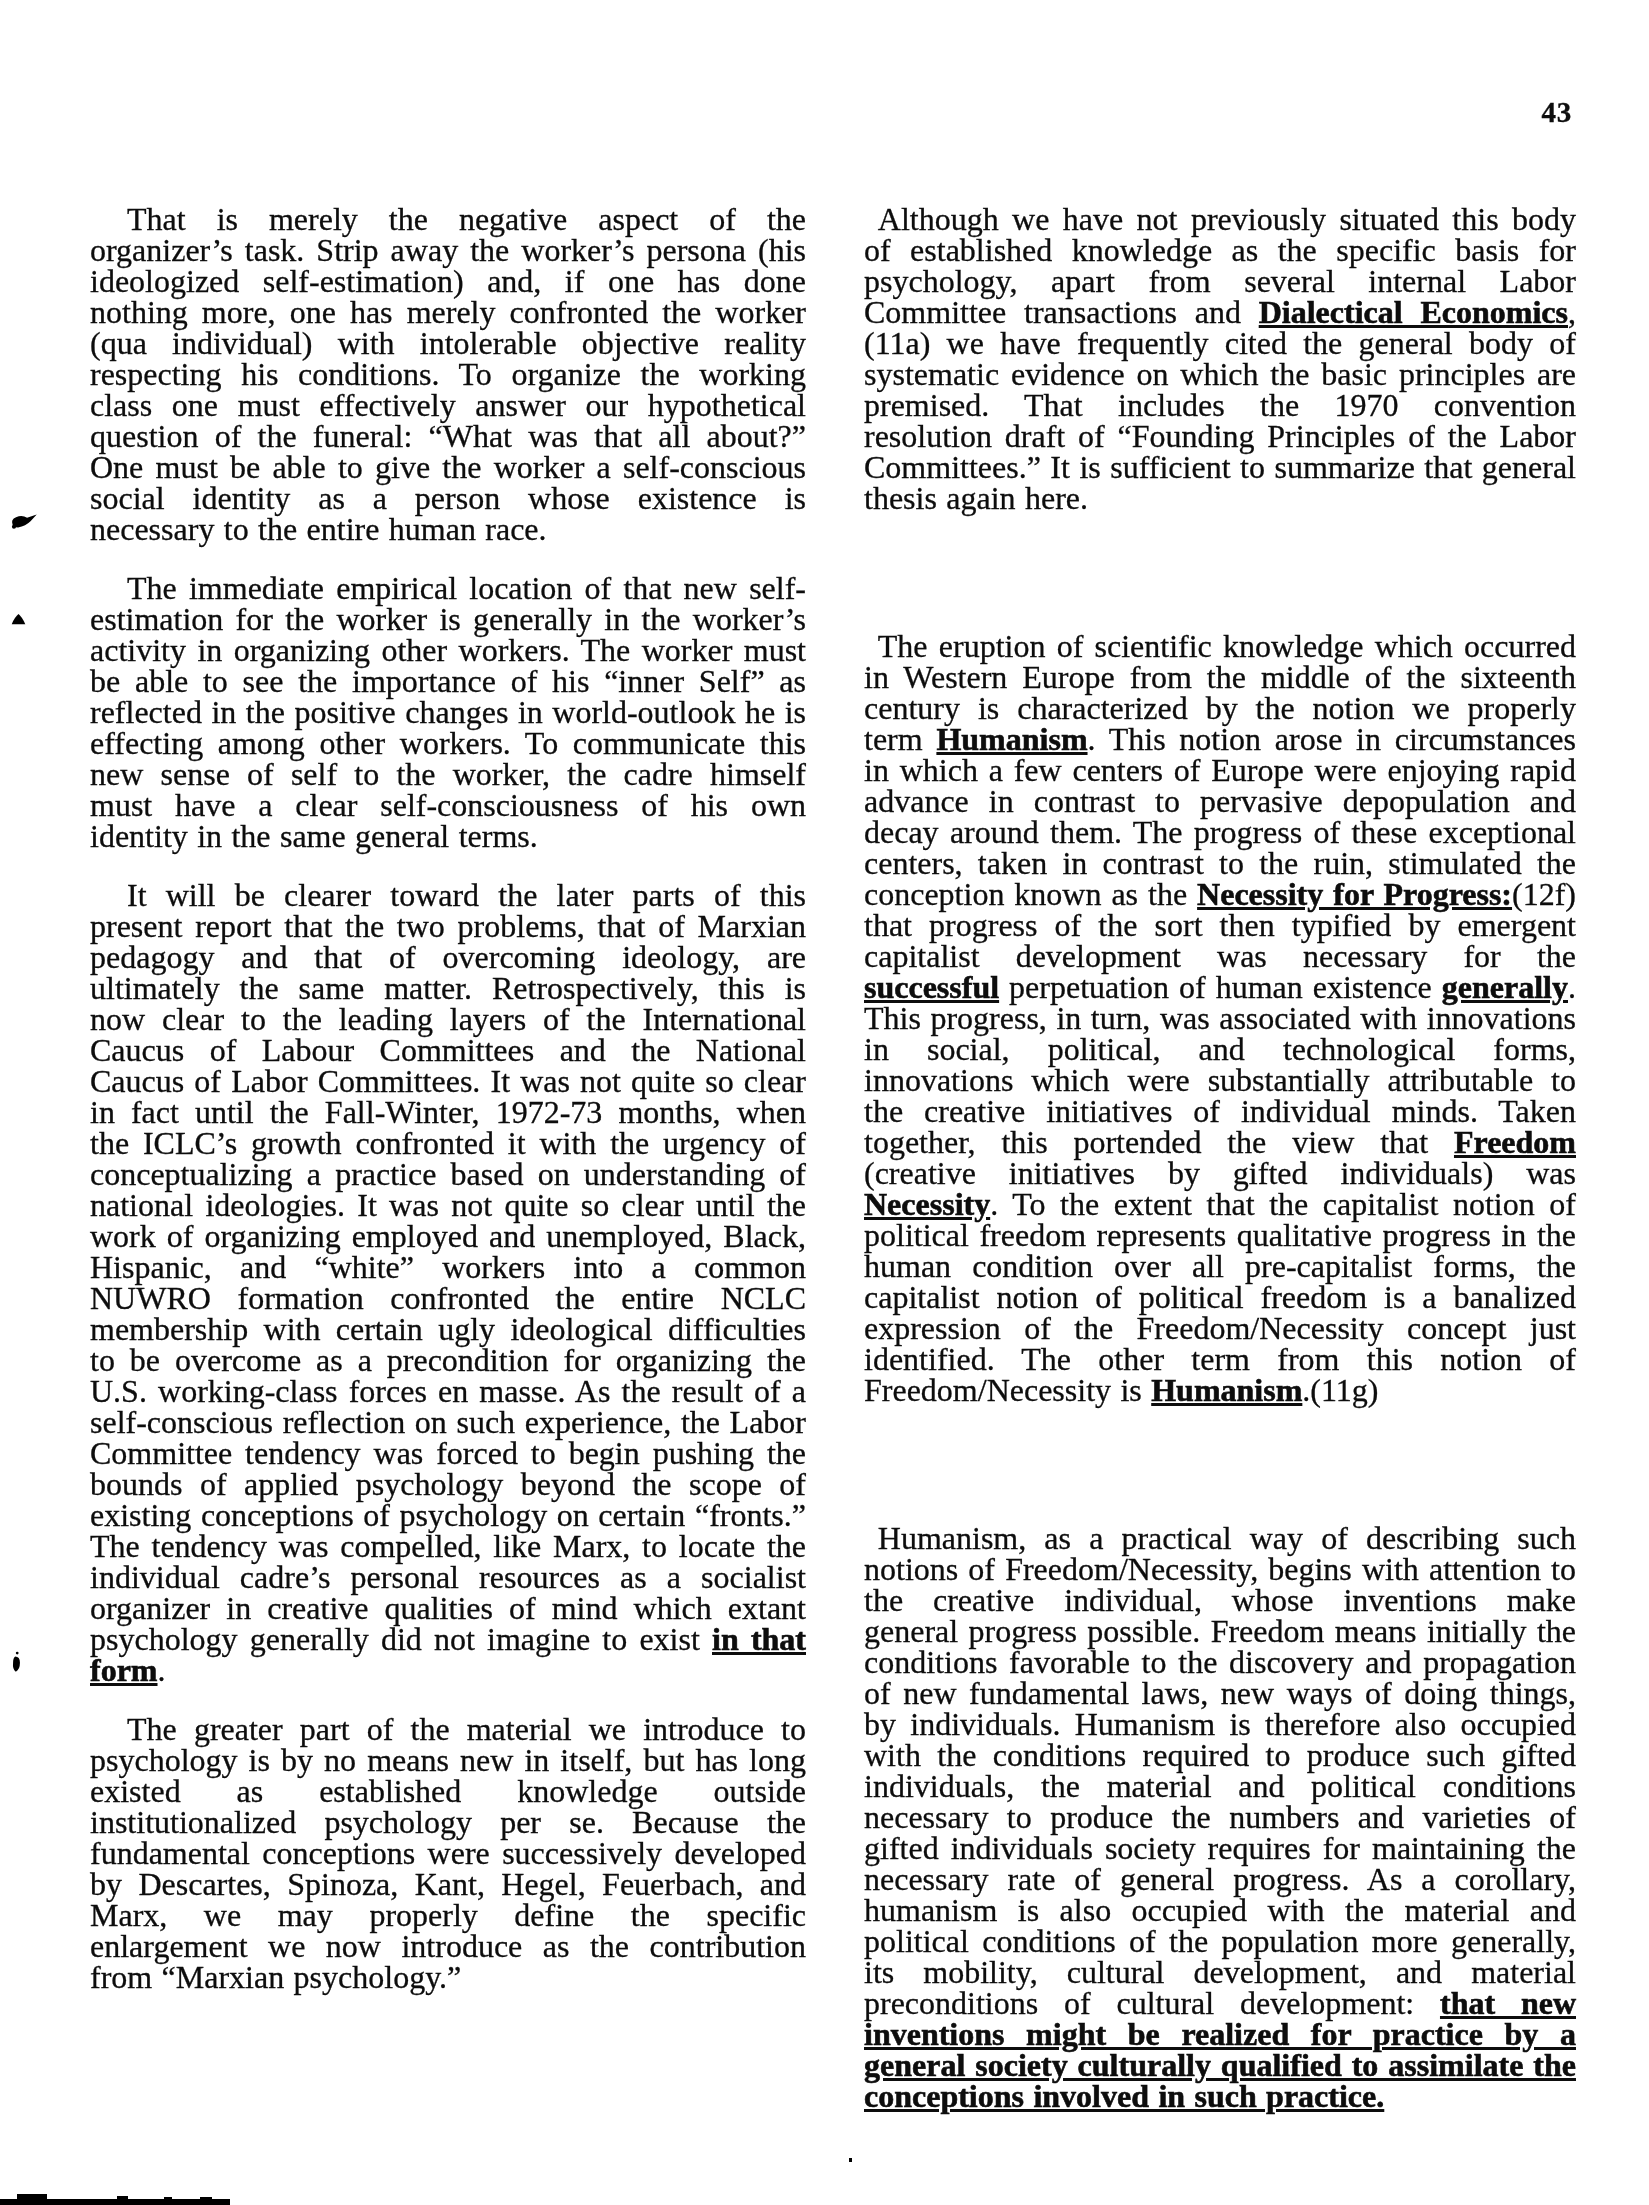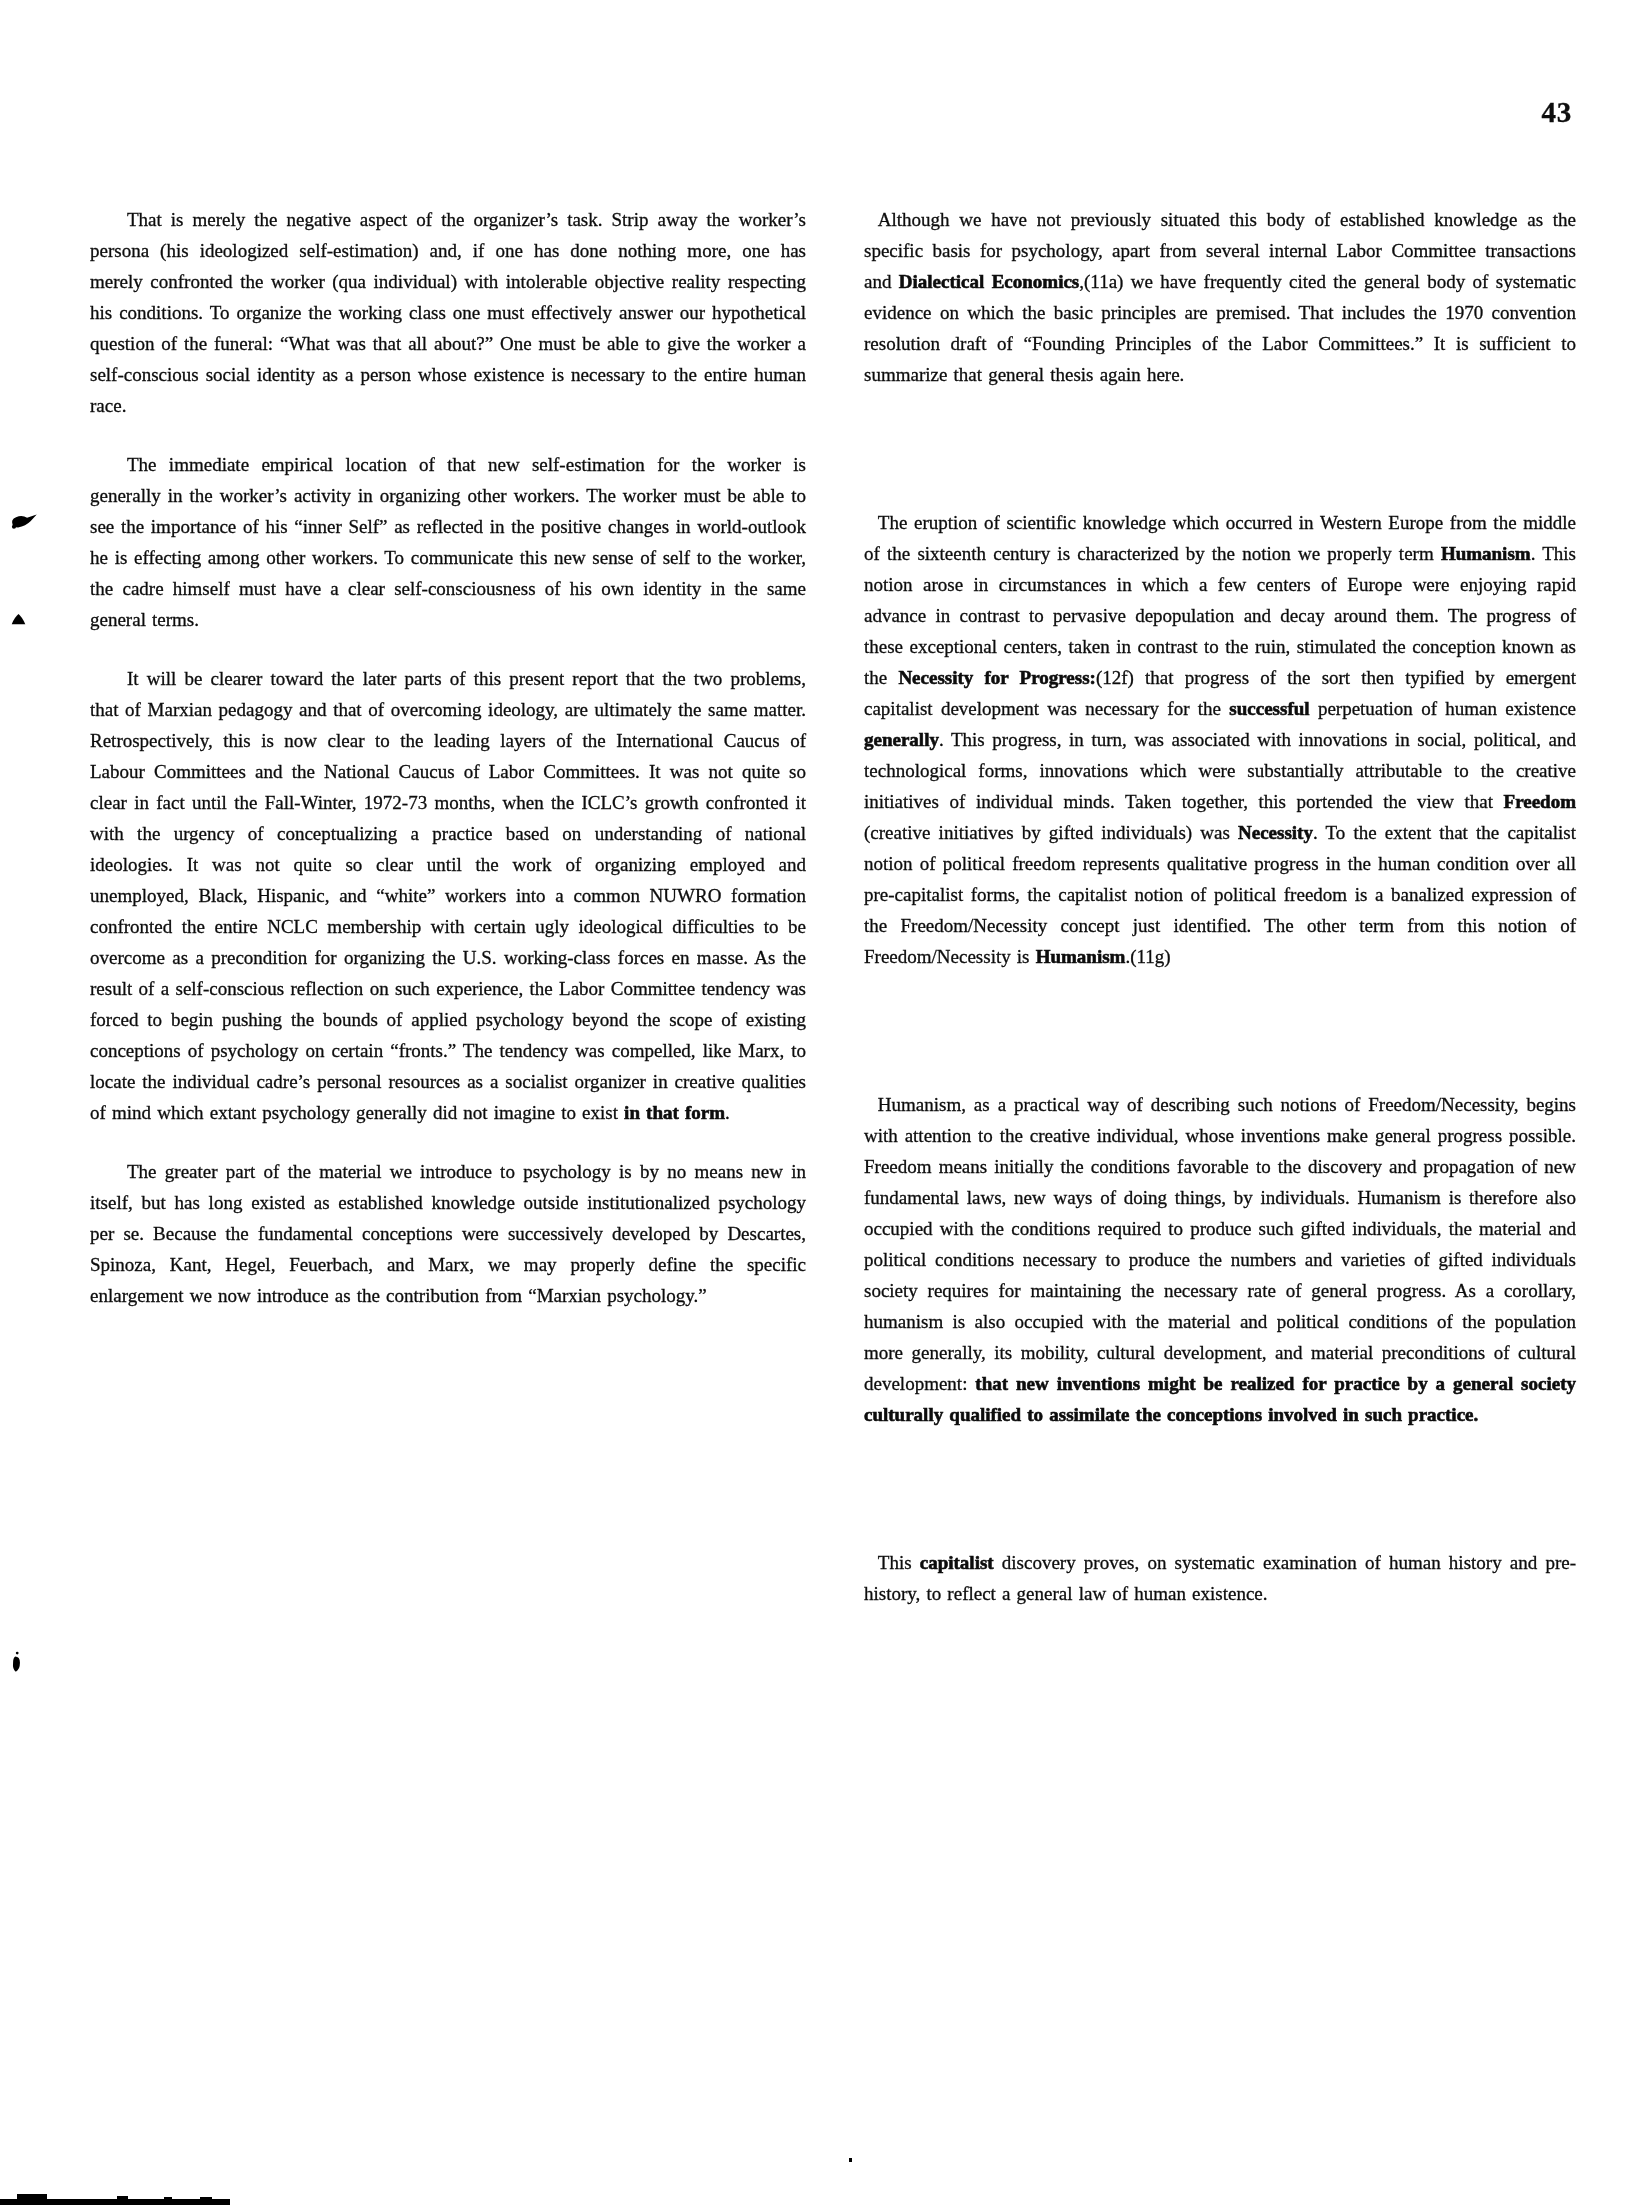--- a/index.html
+++ b/index.html
@@ -26,41 +26,41 @@
     -webkit-text-stroke: 0.3px #0d0d0d;
   }
   .col {
     position: absolute;
     top: 204px;
   }
   .col-left  { left: 90px;  width: 716px; }
   .col-right { left: 864px; width: 712px; }
   .para {
     margin: 0;
-    font-size: 19px;
+    font-size: 32px;
     line-height: 31px;
     text-align: justify;
     word-spacing: 1.4px;
     -webkit-text-stroke: 0.3px #0d0d0d;
   }
   .col-left  .para { text-indent: 37px; }
   .col-right .para { text-indent: 13.8px; }
   .col-left  .para + .para { margin-top: 28px; }
   .col-right .para + .para { margin-top: 117px; }
   .heading {
     margin: 69px 0 0 0;
     font-size: 27.6px;
     line-height: 31px;
     font-weight: 700;
     text-align: center;
     text-indent: 0;
     -webkit-text-stroke: 0.4px #0d0d0d;
   }
   .col-left .heading + .para { margin-top: 30px; }
-  .para b { font-weight: 700; -webkit-text-stroke: 0.6px #0d0d0d; }
+  .para b { font-weight: 700; text-decoration: underline; -webkit-text-stroke: 0.6px #0d0d0d; }
 
   
   .ink { position: absolute; }
   .ink svg { display: block; }
   .bottom-edge {
     position: absolute;
     left: 0;
     bottom: 0;
     width: 230px;
     height: 6.2px;

